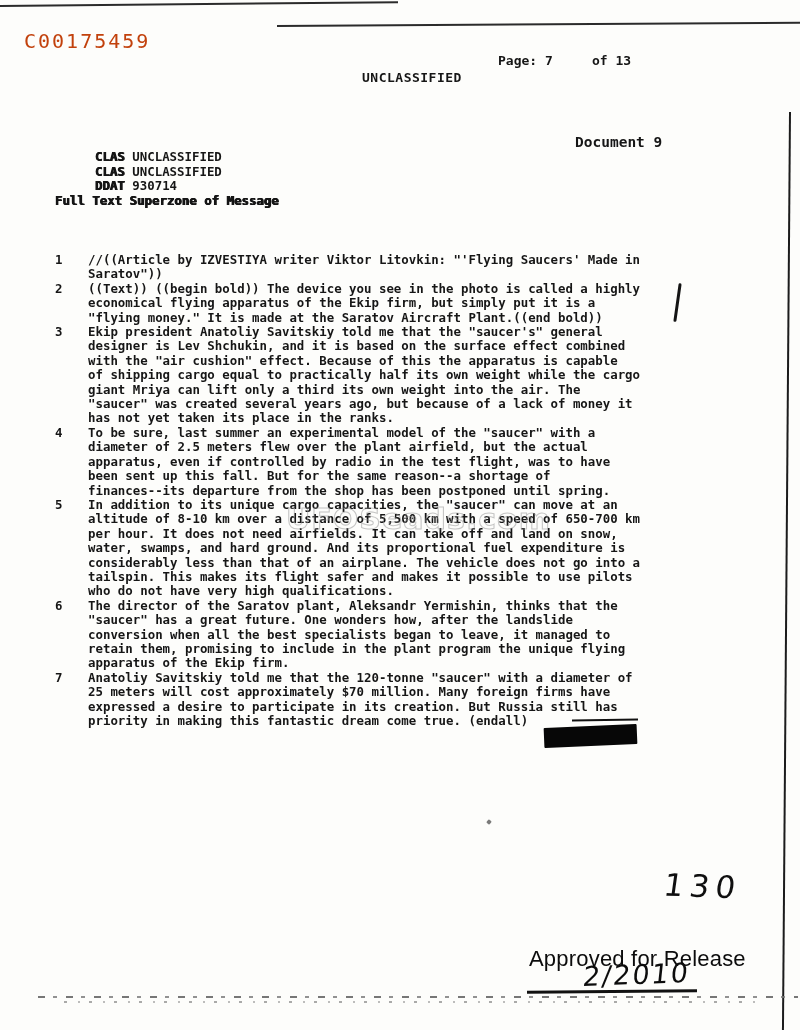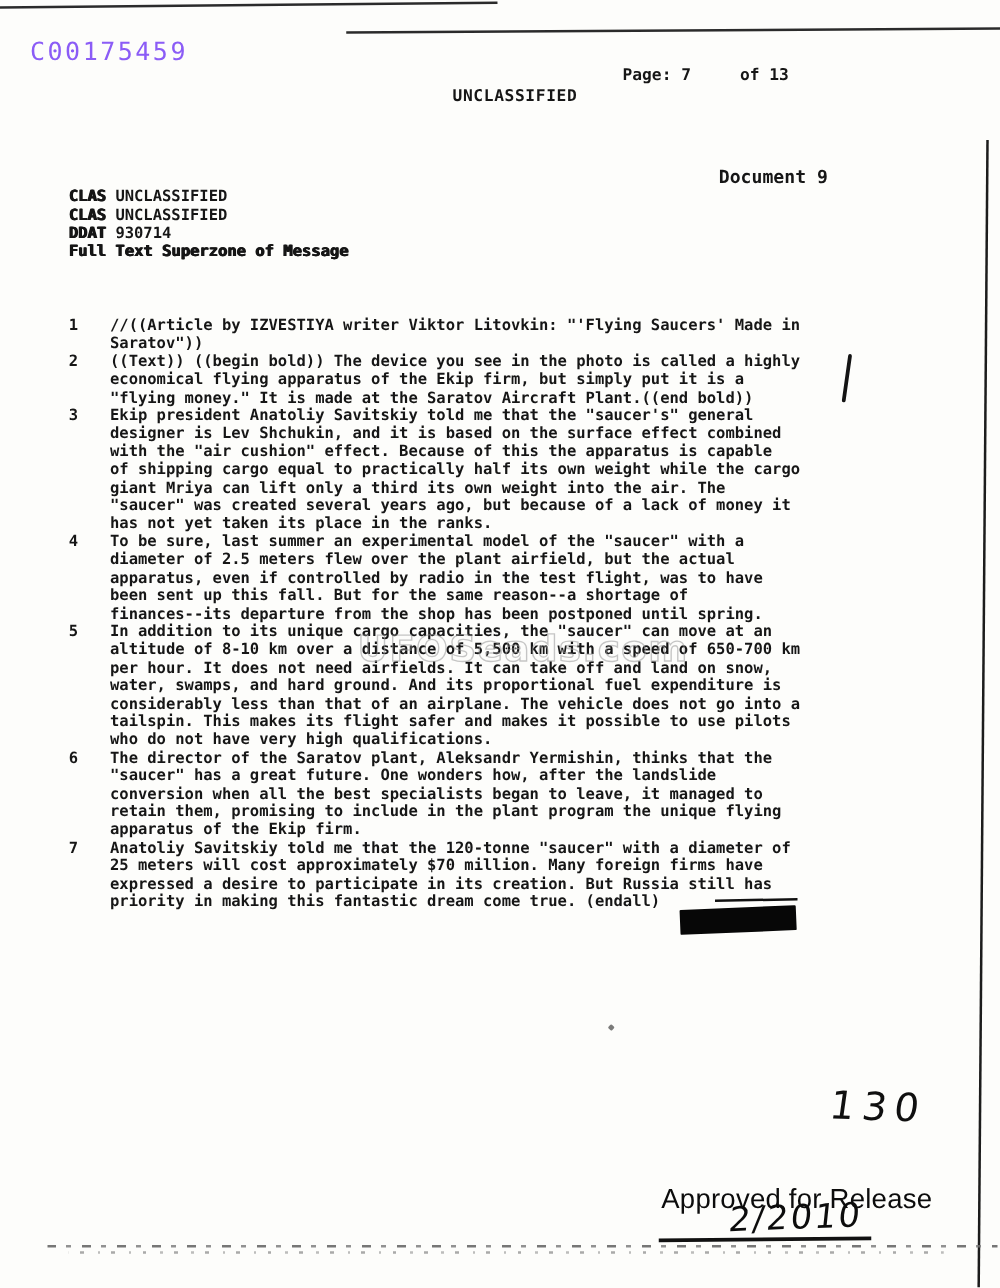--- a/index.html
+++ b/index.html
@@ -9,35 +9,35 @@
     font-family:"DejaVu Sans Mono", monospace;
     color:#161616;
   }
   .abs{position:absolute;}
   
   .scanline{background:#2b2b2b;height:2px;}
   .edge-line{background:#1c1c1c;width:2px;}
   
   .doc-number{
     left:24px;top:29px;font-size:20px;letter-spacing:2px;
-    color:#8b5cf6;font-weight:400;
+    color:#c2410c;font-weight:400;
   }
   .page-indicator{
     left:498px;top:53px;font-size:13px;font-weight:700;white-space:pre;
   }
   .classification-top{
     left:362px;top:70px;font-size:13px;font-weight:700;letter-spacing:.5px;
   }
   .document-label{
     left:575px;top:134px;font-size:14.5px;font-weight:700;text-align:right;
   }
   
   .header-fields{left:55px;top:150px;width:600px;font-size:12.4px;line-height:14.5px;font-weight:700;}
   .field-row{white-space:pre;}
-  .field-label{font-weight:700;text-shadow:0.6px 0 0 #111, -0.3px 0 0 #111;}
+  .field-label{font-weight:700;text-shadow:0.6px 0 0 #111, -0.3px 0 0 #111;margin-left:40px;}
   .fulltext-line{font-weight:700;text-shadow:0.6px 0 0 #111, -0.3px 0 0 #111;white-space:pre;}
   
   .paragraphs{left:55px;top:253px;width:620px;font-size:12.4px;line-height:14.4px;font-weight:700;}
   .para{display:flex;align-items:flex-start;}
   .para-num{width:33px;flex:0 0 33px;}
   .para-text{white-space:pre-line;width:585px;}
   .signoff-row{padding-left:33px;white-space:pre;}
   
   .pen-stroke{
     left:676px;top:283px;width:2.5px;height:39px;background:#141414;

